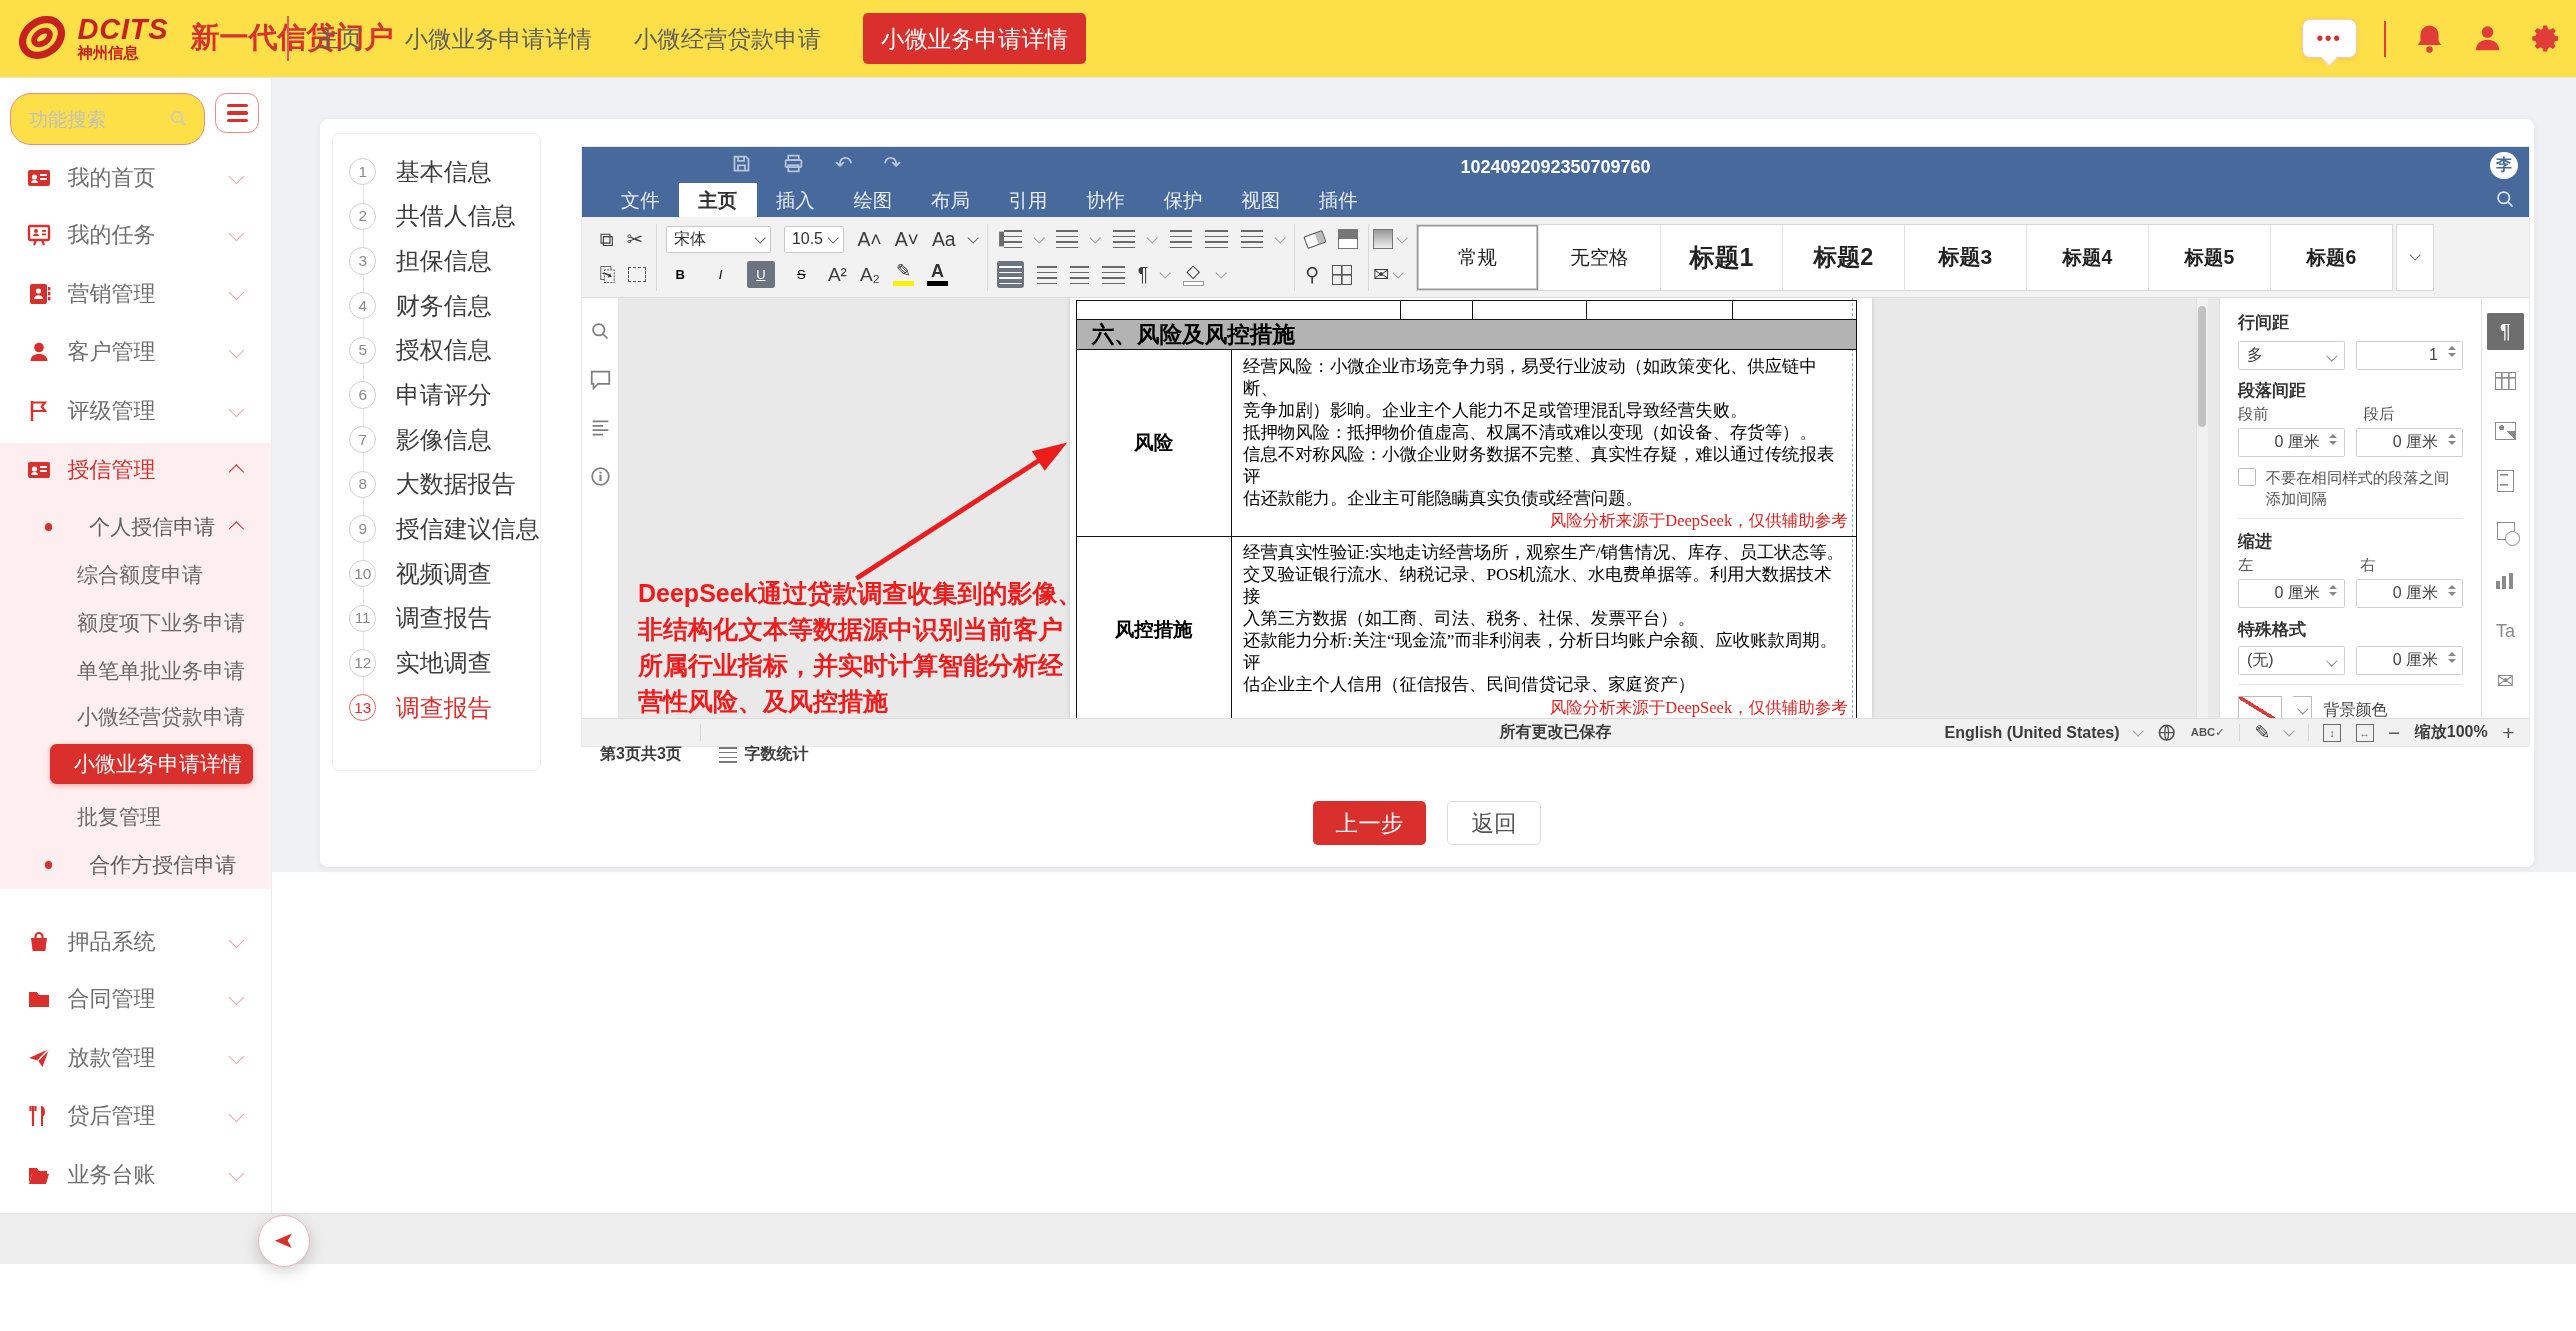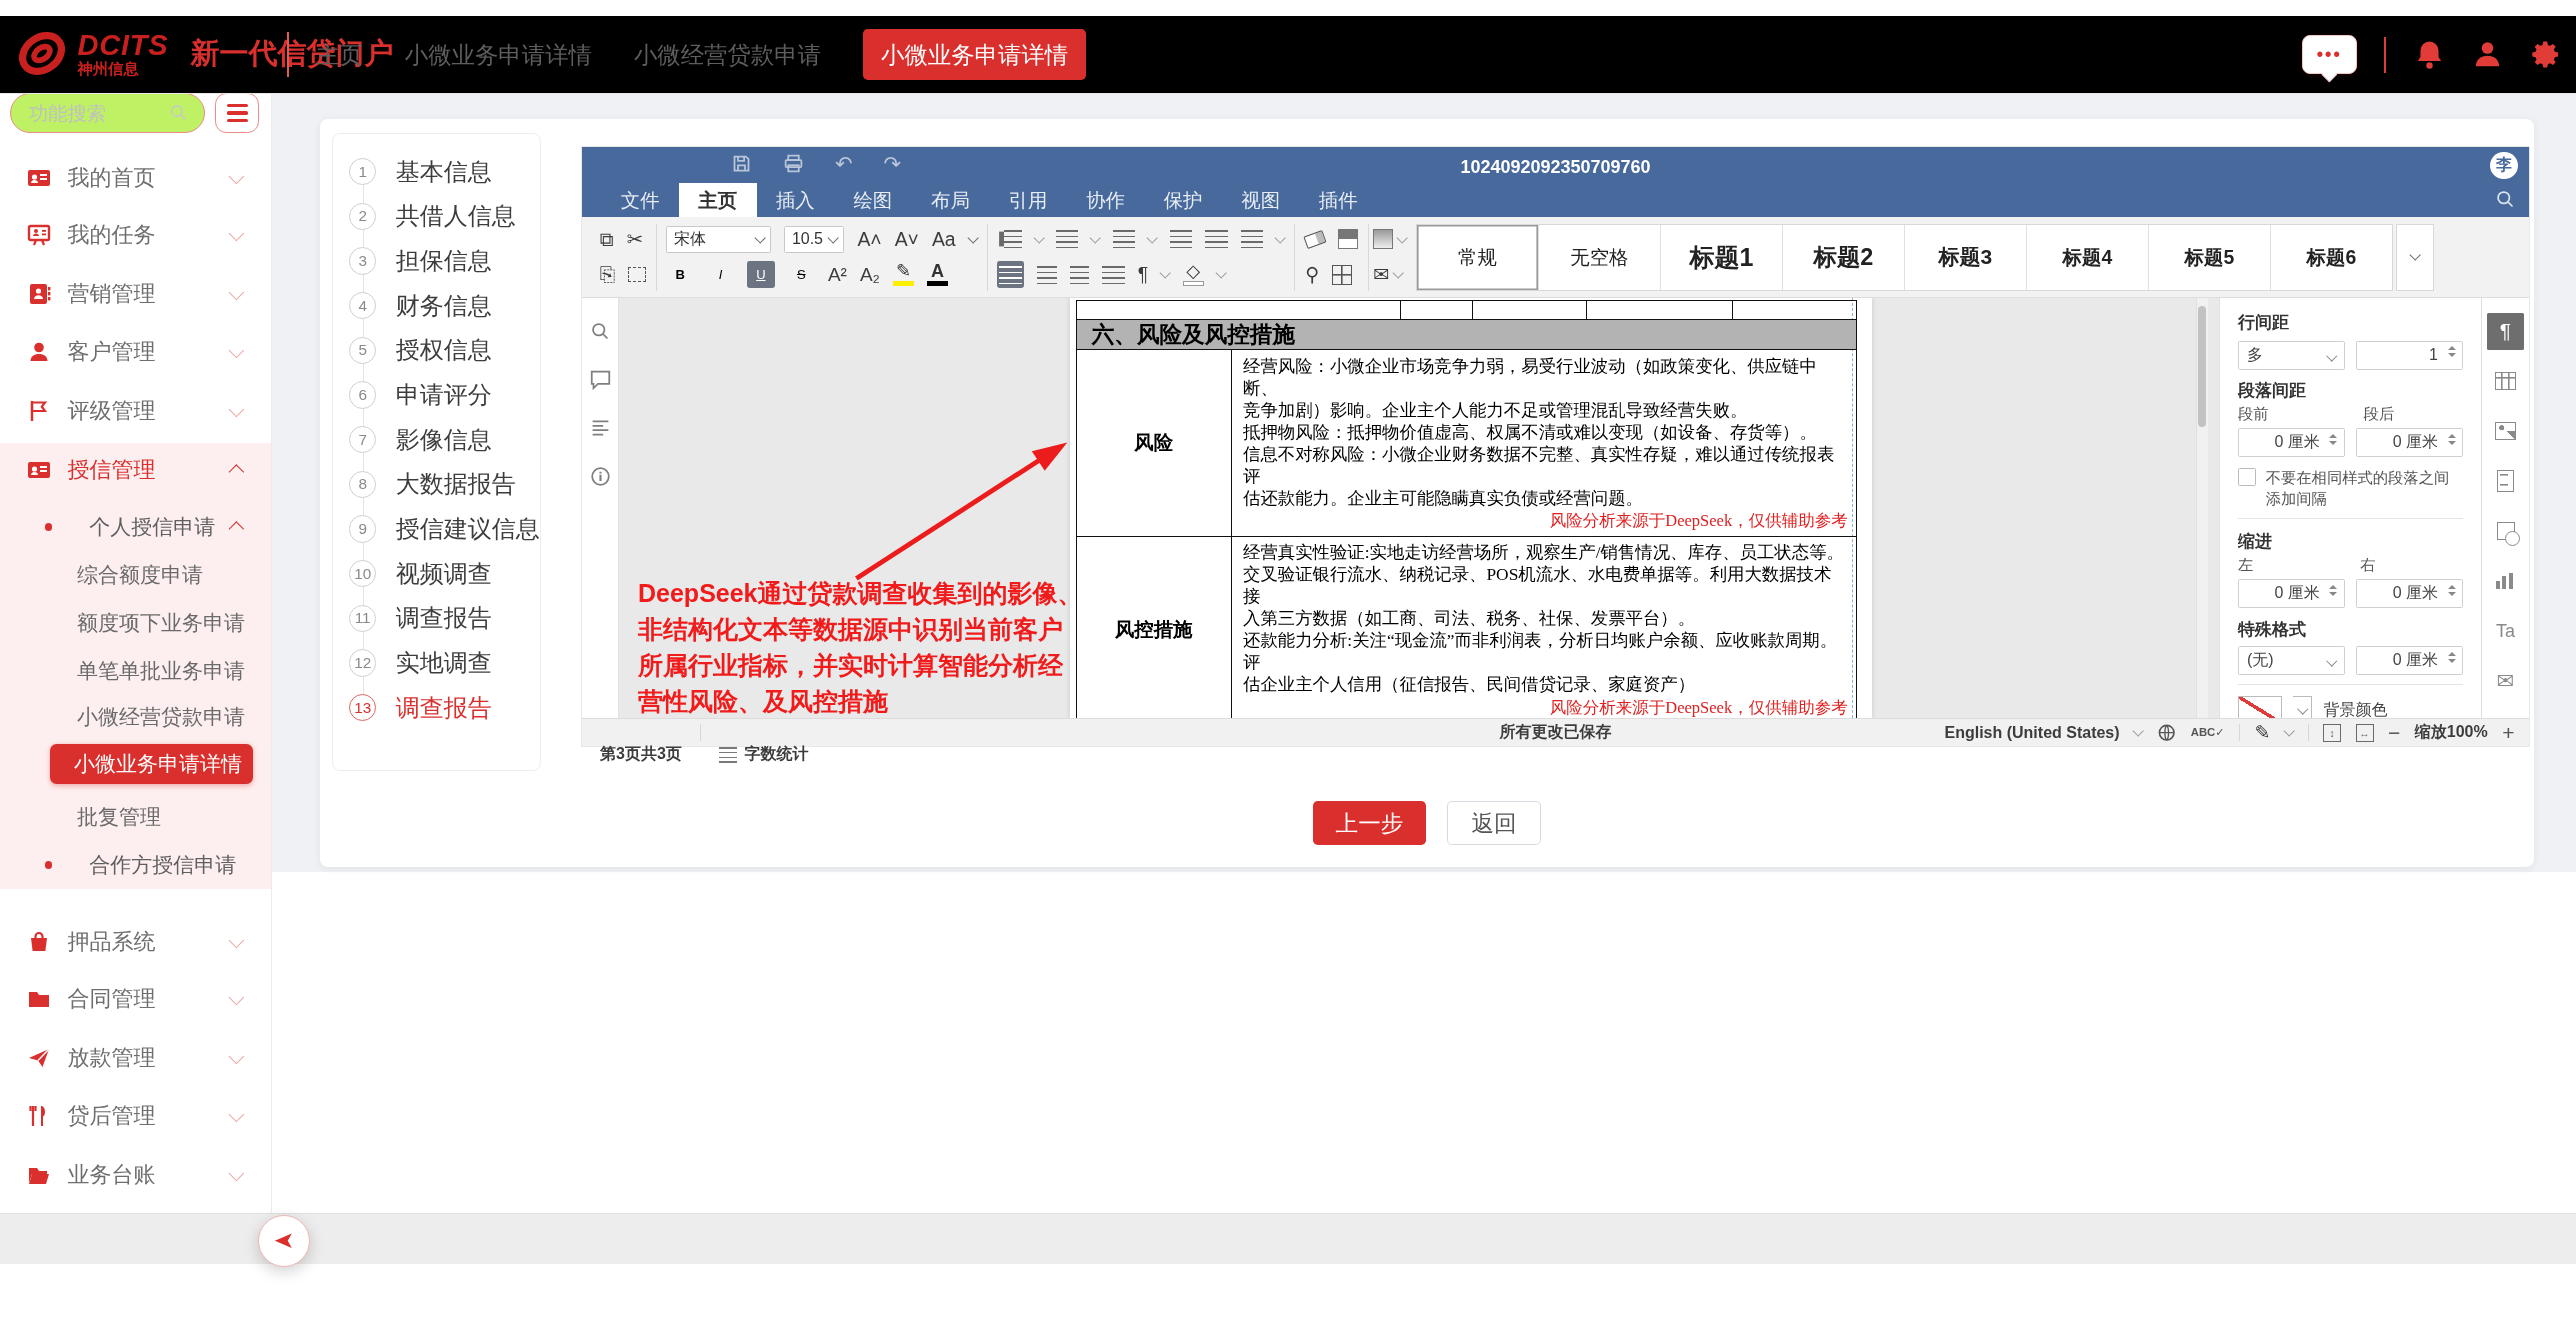--- a/index.html
+++ b/index.html
@@ -1,37 +1,37 @@
 <!DOCTYPE html>
 <html style="font-size:13px"><head>
 <meta charset="utf-8">
 <style>
   html,body{margin:0;padding:0;background:#fff;font-family:"Liberation Sans","DejaVu Sans",sans-serif;}
   .app{position:relative;width:2576px;height:1331px;background:#fff;overflow:hidden;}
   
-  .hdr{position:absolute;left:0;top:16px;width:2576px;height:77px;background:#000000;border-bottom:0.8px solid #e7e7e7;z-index:30;}
+  .hdr{position:absolute;left:0;top:0;width:2576px;height:77px;background:#fde047;border-bottom:0.8px solid #e7e7e7;z-index:30;}
   .logo{position:absolute;left:13px;top:11.3px;display:flex;align-items:center;}
   .swirl{width:58px;height:53px;}
   .brandcol{margin-left:6.5px;line-height:1;}
   .brand{font-size:29px;font-weight:bold;font-style:italic;color:#c8201f;letter-spacing:0.8px;}
   .brandsub{font-size:15.3px;color:#c8201f;font-weight:bold;margin-top:1.6px;}
   .product{margin-left:22px;font-size:29px;font-weight:bold;color:#d9302e;}
   .hdr-div{position:absolute;left:287px;top:16px;width:1.6px;height:45px;background:#e05b59;}
   .tabs{position:absolute;left:316px;top:0;height:77px;display:flex;align-items:center;gap:42px;}
   .tab{font-size:23.4px;color:#5e5e5e;white-space:nowrap;cursor:pointer;}
   .tab.act{background:#d9302e;color:#fff;padding:9.7px 18px;border-radius:4.8px;font-size:23.4px;}
   .hdr-right{position:absolute;right:14.5px;top:0;height:77px;display:flex;align-items:center;gap:27.4px;}
   .bubble{width:53px;height:37px;border:1.6px solid #f3c9c8;border-radius:8px;display:flex;align-items:center;justify-content:center;color:#d9302e;font-size:19.4px;letter-spacing:1.6px;position:relative;background:#fff;box-shadow:0 1.6px 4.8px rgba(217,48,46,.12);}
   .bubble::after{content:"";position:absolute;bottom:-6.5px;left:21px;width:9.7px;height:9.7px;background:#fff;border-right:1.6px solid #f3c9c8;border-bottom:1.6px solid #f3c9c8;transform:rotate(45deg);}
   .vdiv-red{width:2.4px;height:36px;background:#e23c39;}
   .hicon{width:31px;height:31px;fill:#e23c39;}
   
   .sb{position:absolute;left:0;top:77px;width:271px;height:1136px;background:#fff;border-right:0.8px solid #ececec;z-index:20;}
   .sb-pink{position:absolute;left:0;top:366px;width:271px;height:446px;background:#fdefef;}
-  .search{position:absolute;left:9.7px;top:16px;width:195px;height:40px;border:1.6px solid #ec8a88;border-radius:21px;box-sizing:border-box;display:flex;align-items:center;background:#bef264;}
+  .search{position:absolute;left:9.7px;top:16px;width:195px;height:52px;border:1.6px solid #ec8a88;border-radius:21px;box-sizing:border-box;display:flex;align-items:center;background:#fde047;}
   .search input{border:none;outline:none;width:137px;margin-left:16px;font-size:19.4px;color:#444;background:transparent;font-family:inherit;}
   .search input::placeholder{color:#c0c0c0;}
   .mag{width:19.4px;height:19.4px;margin-left:1.6px;}
   .hamb{position:absolute;left:215px;top:16px;width:44px;height:40px;border:1.6px solid #ec8a88;border-radius:11.3px;box-sizing:border-box;background:#fff;display:flex;flex-direction:column;justify-content:center;align-items:center;gap:4px;cursor:pointer;}
   .hamb i{display:block;width:21px;height:3.2px;background:#d9302e;border-radius:1.6px;}
   .hamb i:nth-child(1){width:21px;position:relative;}
   .srow{position:absolute;left:0;width:271px;height:58px;display:flex;align-items:center;padding-left:27.4px;box-sizing:border-box;cursor:pointer;}
   .srow .ic{width:24px;height:24px;fill:#d9302e;flex:none;}
   .srow .lb{margin-left:16px;font-size:22px;color:#6e6e6e;}
   .chev{position:absolute;right:29px;width:9.7px;height:9.7px;border-right:1.6px solid #eba3a1;border-bottom:1.6px solid #eba3a1;transform:rotate(45deg);margin-top:-3.2px;}

